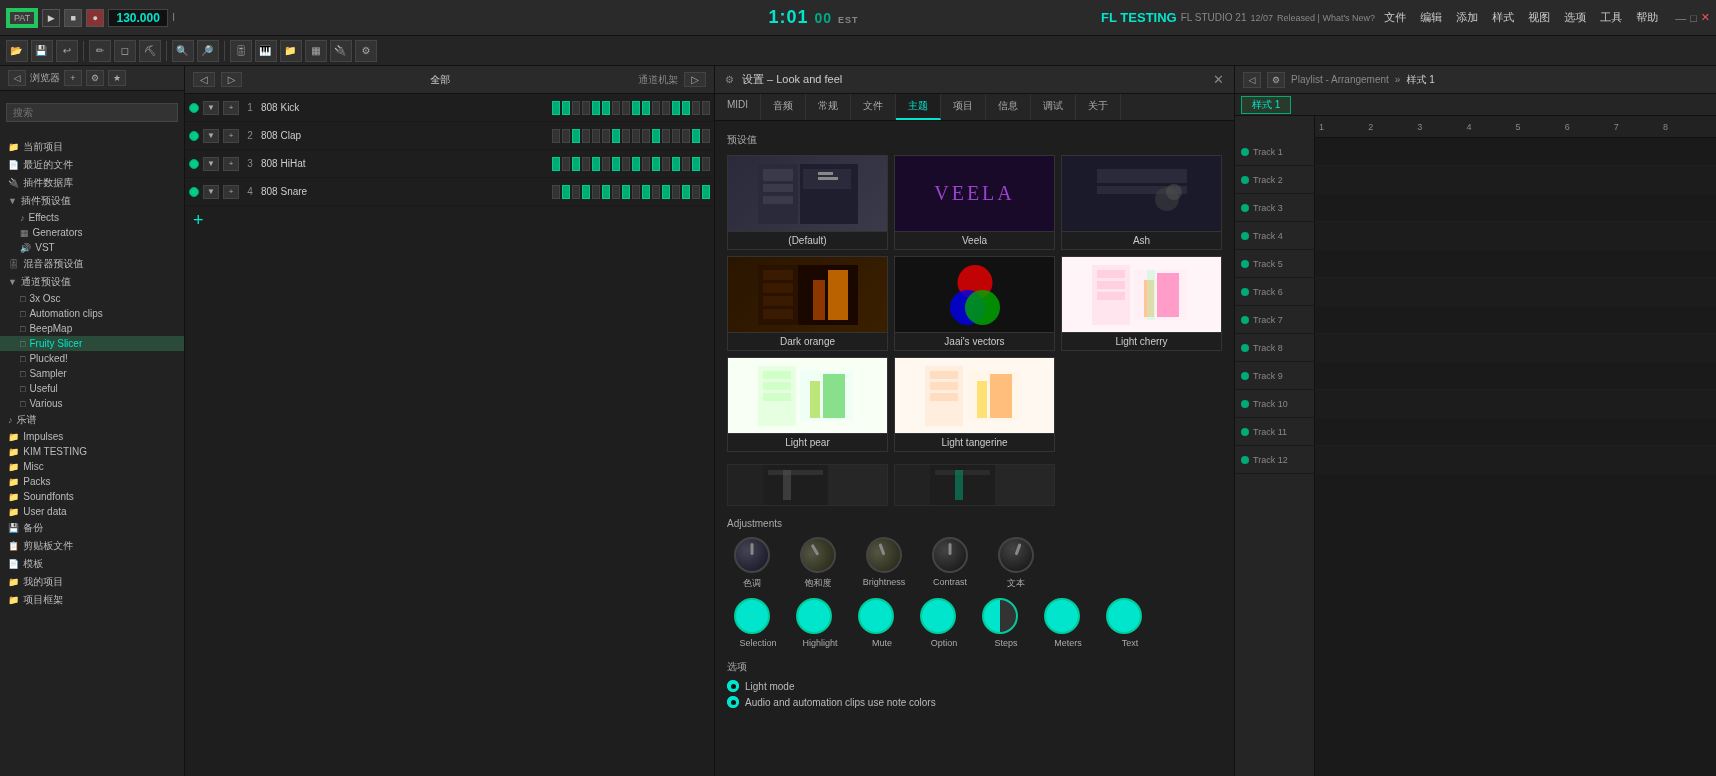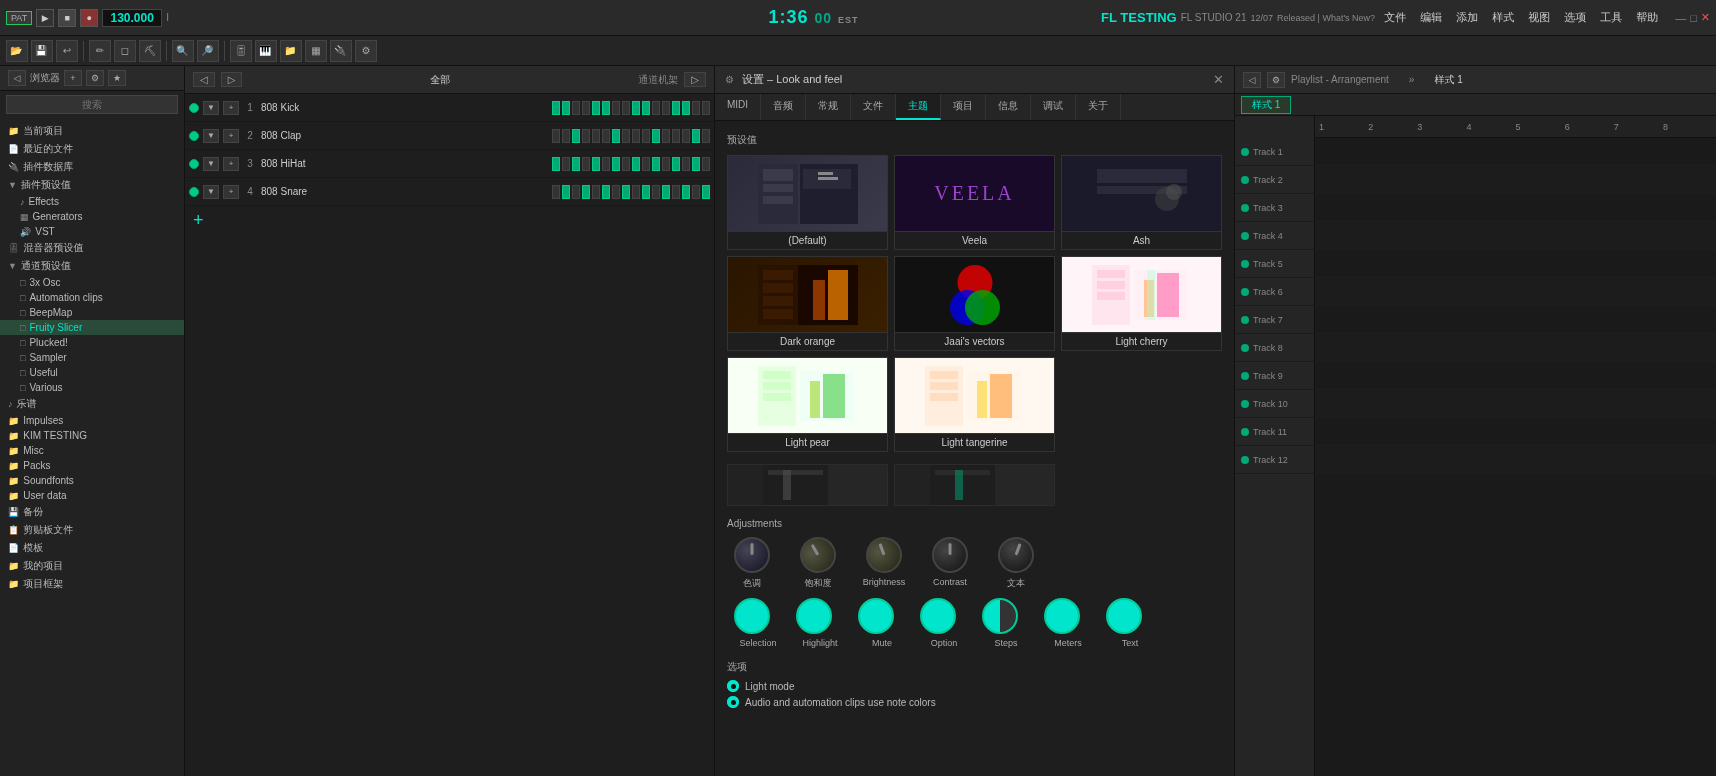--- a/index.html
+++ b/index.html
@@ -24,21 +24,21 @@
       padding: 0 6px;
       gap: 4px;
       border-bottom: 1px solid #111;
       flex-shrink: 0;
     }
     .top-bar-left {
       display: flex; align-items: center; gap: 4px;
       width: 520px;
     }
     .pat-badge {
-      background: #3a3a3a; border: 1px solid #22c55e;
+      background: #3a3a3a; border: 4px solid #22c55e;
       color: #aaa; padding: 1px 4px; font-size: 9px;
     }
     .transport-btn {
       background: #333; border: 1px solid #555; color: #ccc;
       width: 18px; height: 18px; cursor: pointer; font-size: 9px;
       display: flex; align-items: center; justify-content: center;
     }
     .stop-btn { background: #444; }
     .rec-btn { background: #883333; }
     .bpm-display {
@@ -100,22 +100,22 @@
       display: flex; align-items: center; gap: 4px;
       border-bottom: 1px solid #111;
       font-size: 10px; color: #aaa;
     }
     .sidebar-header-btn {
       background: #333; border: 1px solid #444; color: #aaa;
       width: 18px; height: 16px; font-size: 9px; cursor: pointer;
       display: flex; align-items: center; justify-content: center;
     }
     .sidebar-search {
-      margin: 4px 6px; padding: 3px 6px; background: #333;
-      border: 1px solid #444; color: #ccc; font-size: 10px; width: calc(100% - 12px); text-align: center;
+      margin: 12px 6px; padding: 3px 6px; background: #333;
+      border: 1px solid #444; color: #ccc; font-size: 10px; width: calc(100% - 12px);
     }
     .sidebar-tree {
       flex: 1; overflow-y: auto; padding: 4px 0;
     }
     .sidebar-tree::-webkit-scrollbar { width: 6px; }
     .sidebar-tree::-webkit-scrollbar-thumb { background: #444; }
     .tree-item {
       padding: 2px 8px; cursor: pointer; display: flex; align-items: center; gap: 4px;
       font-size: 10px; color: #bbb;
     }
@@ -294,21 +294,21 @@
       background: #1a1a1a;
       display: flex;
       flex-direction: column;
     }
     .playlist-header {
       background: #2a2a2a; height: 28px;
       display: flex; align-items: center; padding: 0 8px; gap: 6px;
       border-bottom: 1px solid #111;
     }
     .playlist-tabs {
-      display: flex; align-items: center; gap: 16px;
+      display: flex; align-items: center; gap: 2px;
     }
 
     .pattern-bar {
       height: 22px; background: #252525; border-bottom: 1px solid #111;
       display: flex; align-items: center; padding: 0 6px; gap: 4px;
     }
 
     .timeline-header {
       height: 22px; background: #222; border-bottom: 1px solid #111;
       display: flex; align-items: center;
@@ -359,21 +359,21 @@
 <div class="top-bar">
   <div class="top-bar-left">
     <span class="pat-badge">PAT</span>
     <button class="transport-btn">▶</button>
     <button class="transport-btn stop-btn">■</button>
     <button class="transport-btn rec-btn">●</button>
     <div class="bpm-display">130.000</div>
     <span style="color:#888;font-size:10px;">I</span>
   </div>
   <div class="time-display">
-    <span>1:36</span>
+    <span>1:01</span>
     <span style="font-size:14px;color:#00aa88;">00</span>
     <span class="est-label">EST</span>
   </div>
   <div class="top-bar-right">
     <span class="fl-logo">FL TESTING</span>
     <span style="color:#888;font-size:10px;">FL STUDIO 21</span>
     <span style="color:#888;font-size:9px;">12/07</span>
     <span style="color:#888;font-size:9px;">Released | What's New?</span>
     <span class="menu-item-top">文件</span>
     <span class="menu-item-top">编辑</span>

